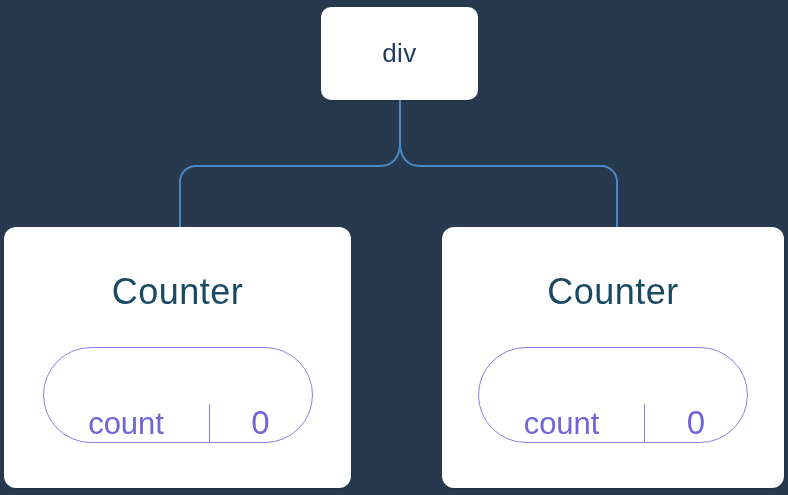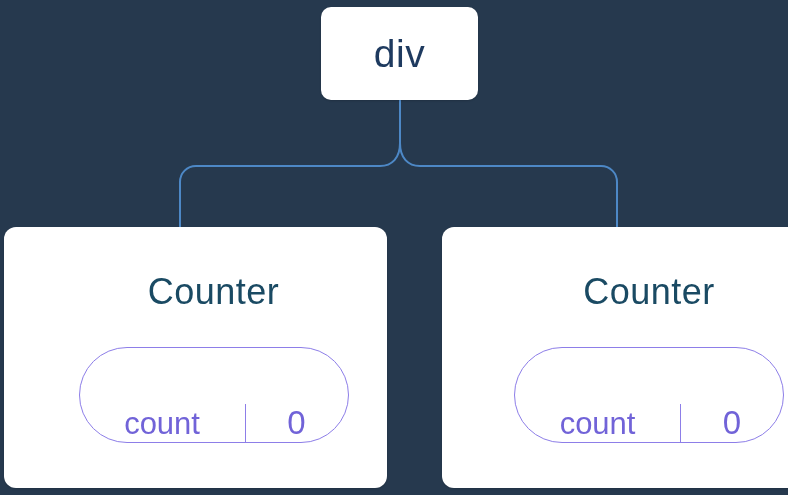--- a/index.html
+++ b/index.html
@@ -29,35 +29,34 @@
     width: 157px;
     height: 93px;
     background: #FFFFFF;
     border-radius: 10px;
     display: flex;
     align-items: center;
     justify-content: center;
     box-shadow: 0 1px 2px rgba(0,0,0,0.15);
   }
   .root-label {
-    font-size: 39px;
+    font-size: 26px;
     color: #1E3A5F;
     letter-spacing: 0.5px;
   }
   .counter-card {
     position: absolute;
     top: 227px;
     height: 261px;
     background: #FFFFFF;
     border-radius: 12px;
     box-shadow: 0 1px 2px rgba(0,0,0,0.15);
     display: flex;
     flex-direction: column;
     align-items: center;
-    padding-left: 36px;
   }
   .counter-card.left  { left: 4px;   width: 347px; }
   .counter-card.right { left: 442px; width: 342px; }
   .counter-title {
     margin-top: 44px;
     font-size: 36px;
     color: #1A4A63;
     letter-spacing: 0.5px;
   }
   .state-pill {

